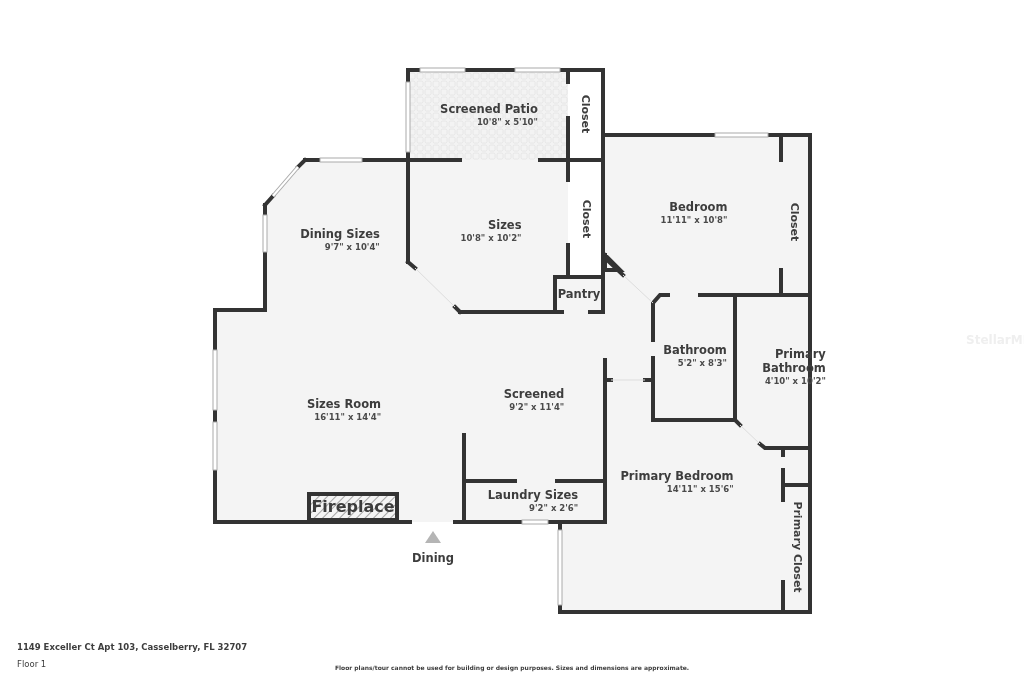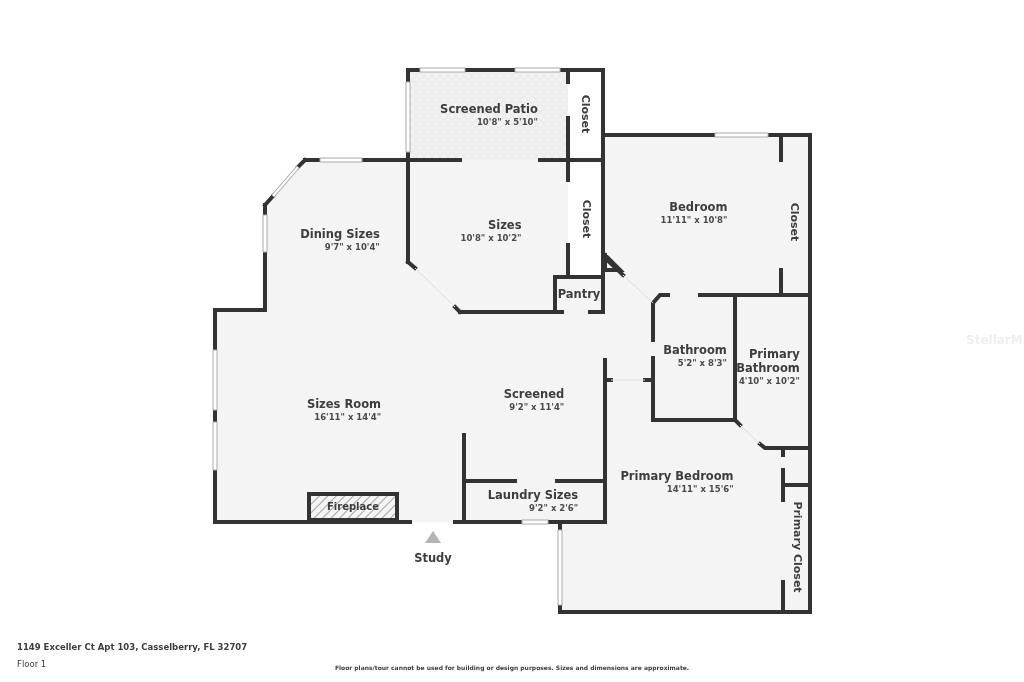--- a/index.html
+++ b/index.html
@@ -7,21 +7,21 @@
   #plan { position:absolute; left:0; top:0; }
   .lbl { position:absolute; color:#3d3d3d; text-align:right; white-space:nowrap; transform:translate(-50%,-50%); }
   .lbl .n { font-size:11.5px; font-weight:bold; display:block; line-height:14px; }
   .lbl .d { font-size:8.5px; font-weight:bold; display:block; line-height:12px; color:#4a4a4a; }
   .vlbl { position:absolute; color:#3d3d3d; font-size:11px; font-weight:bold; white-space:nowrap; transform:translate(-50%,-50%) rotate(90deg); }
   .foot1 { position:absolute; left:17px; top:642px; font-size:8.5px; font-weight:bold; color:#3d3d3d;text-align:right; }
   .foot2 { position:absolute; left:17px; top:659px; font-size:8.5px; font-weight:normal; color:#3d3d3d; }
   .disc { position:absolute; left:0; width:1024px; top:664px; text-align:center; font-size:6px; font-weight:bold; color:#3d3d3d; }
   .wm { position:absolute; left:966px; top:333px; font-size:12px; font-weight:bold; color:#efefef; }
   .entry { position:absolute; left:433px; top:558px; transform:translate(-50%,-50%); font-size:11.5px; font-weight:bold; color:#3d3d3d; }
-  .fire { position:absolute; left:353px; top:506px; transform:translate(-50%,-50%); font-size:10px; font-weight:bold; color:#3d3d3d; background:rgba(255,255,255,0.0); }
+  .fire { position:absolute; left:353px; top:506px; transform:translate(-50%,-50%); font-size:16px; font-weight:bold; color:#3d3d3d; background:rgba(255,255,255,0.0); }
 </style>
 </head>
 <body>
 
 <svg id="plan" width="1024" height="682" viewBox="0 0 1024 682">
   <defs>
     <pattern id="tile" width="8" height="8" patternUnits="userSpaceOnUse">
       <rect width="8" height="8" fill="#f3f3f3"></rect>
       <rect x="1" y="1" width="6" height="6" rx="1.5" fill="none" stroke="#e2e2e2" stroke-width="0.8"></rect>
     </pattern>
@@ -158,21 +158,21 @@
   <span class="d">16'11" x 14'4"</span>
 </div>
 <div class="lbl" style="left:534px;top:400px">
   <span class="n">Screened</span>
   <span class="d">9'2" x 11'4"</span>
 </div>
 <div class="lbl" style="left:695px;top:356px">
   <span class="n">Bathroom</span>
   <span class="d">5'2" x 8'3"</span>
 </div>
-<div class="lbl" style="left:768px;top:367px">
+<div class="lbl" style="left:794px;top:367px">
   <span class="n">Primary</span>
   <span class="n">Bathroom</span>
   <span class="d">4'10" x 10'2"</span>
 </div>
 <div class="lbl" style="left:533px;top:501px">
   <span class="n">Laundry Sizes</span>
   <span class="d">9'2" x 2'6"</span>
 </div>
 <div class="lbl" style="left:677px;top:482px">
   <span class="n">Primary Bedroom</span>
@@ -181,19 +181,19 @@
 
 <div class="lbl" style="left:579px;top:294px">
   <span class="n">Pantry</span>
 </div>
 <div class="vlbl" style="left:585px;top:114px">Closet</div>
 <div class="vlbl" style="left:586px;top:219px">Closet</div>
 <div class="vlbl" style="left:794px;top:222px">Closet</div>
 <div class="vlbl" style="left:797px;top:547px">Primary Closet</div>
 
 <div class="fire">Fireplace</div>
-<div class="entry">Study</div>
+<div class="entry">Dining</div>
 
 <div class="wm">StellarMLS</div>
 
 <div class="foot1">1149 Exceller Ct Apt 103, Casselberry, FL 32707</div>
 <div class="foot2">Floor 1</div>
 <div class="disc">Floor plans/tour cannot be used for building or design purposes. Sizes and dimensions are approximate.</div>
 
 </body></html>

